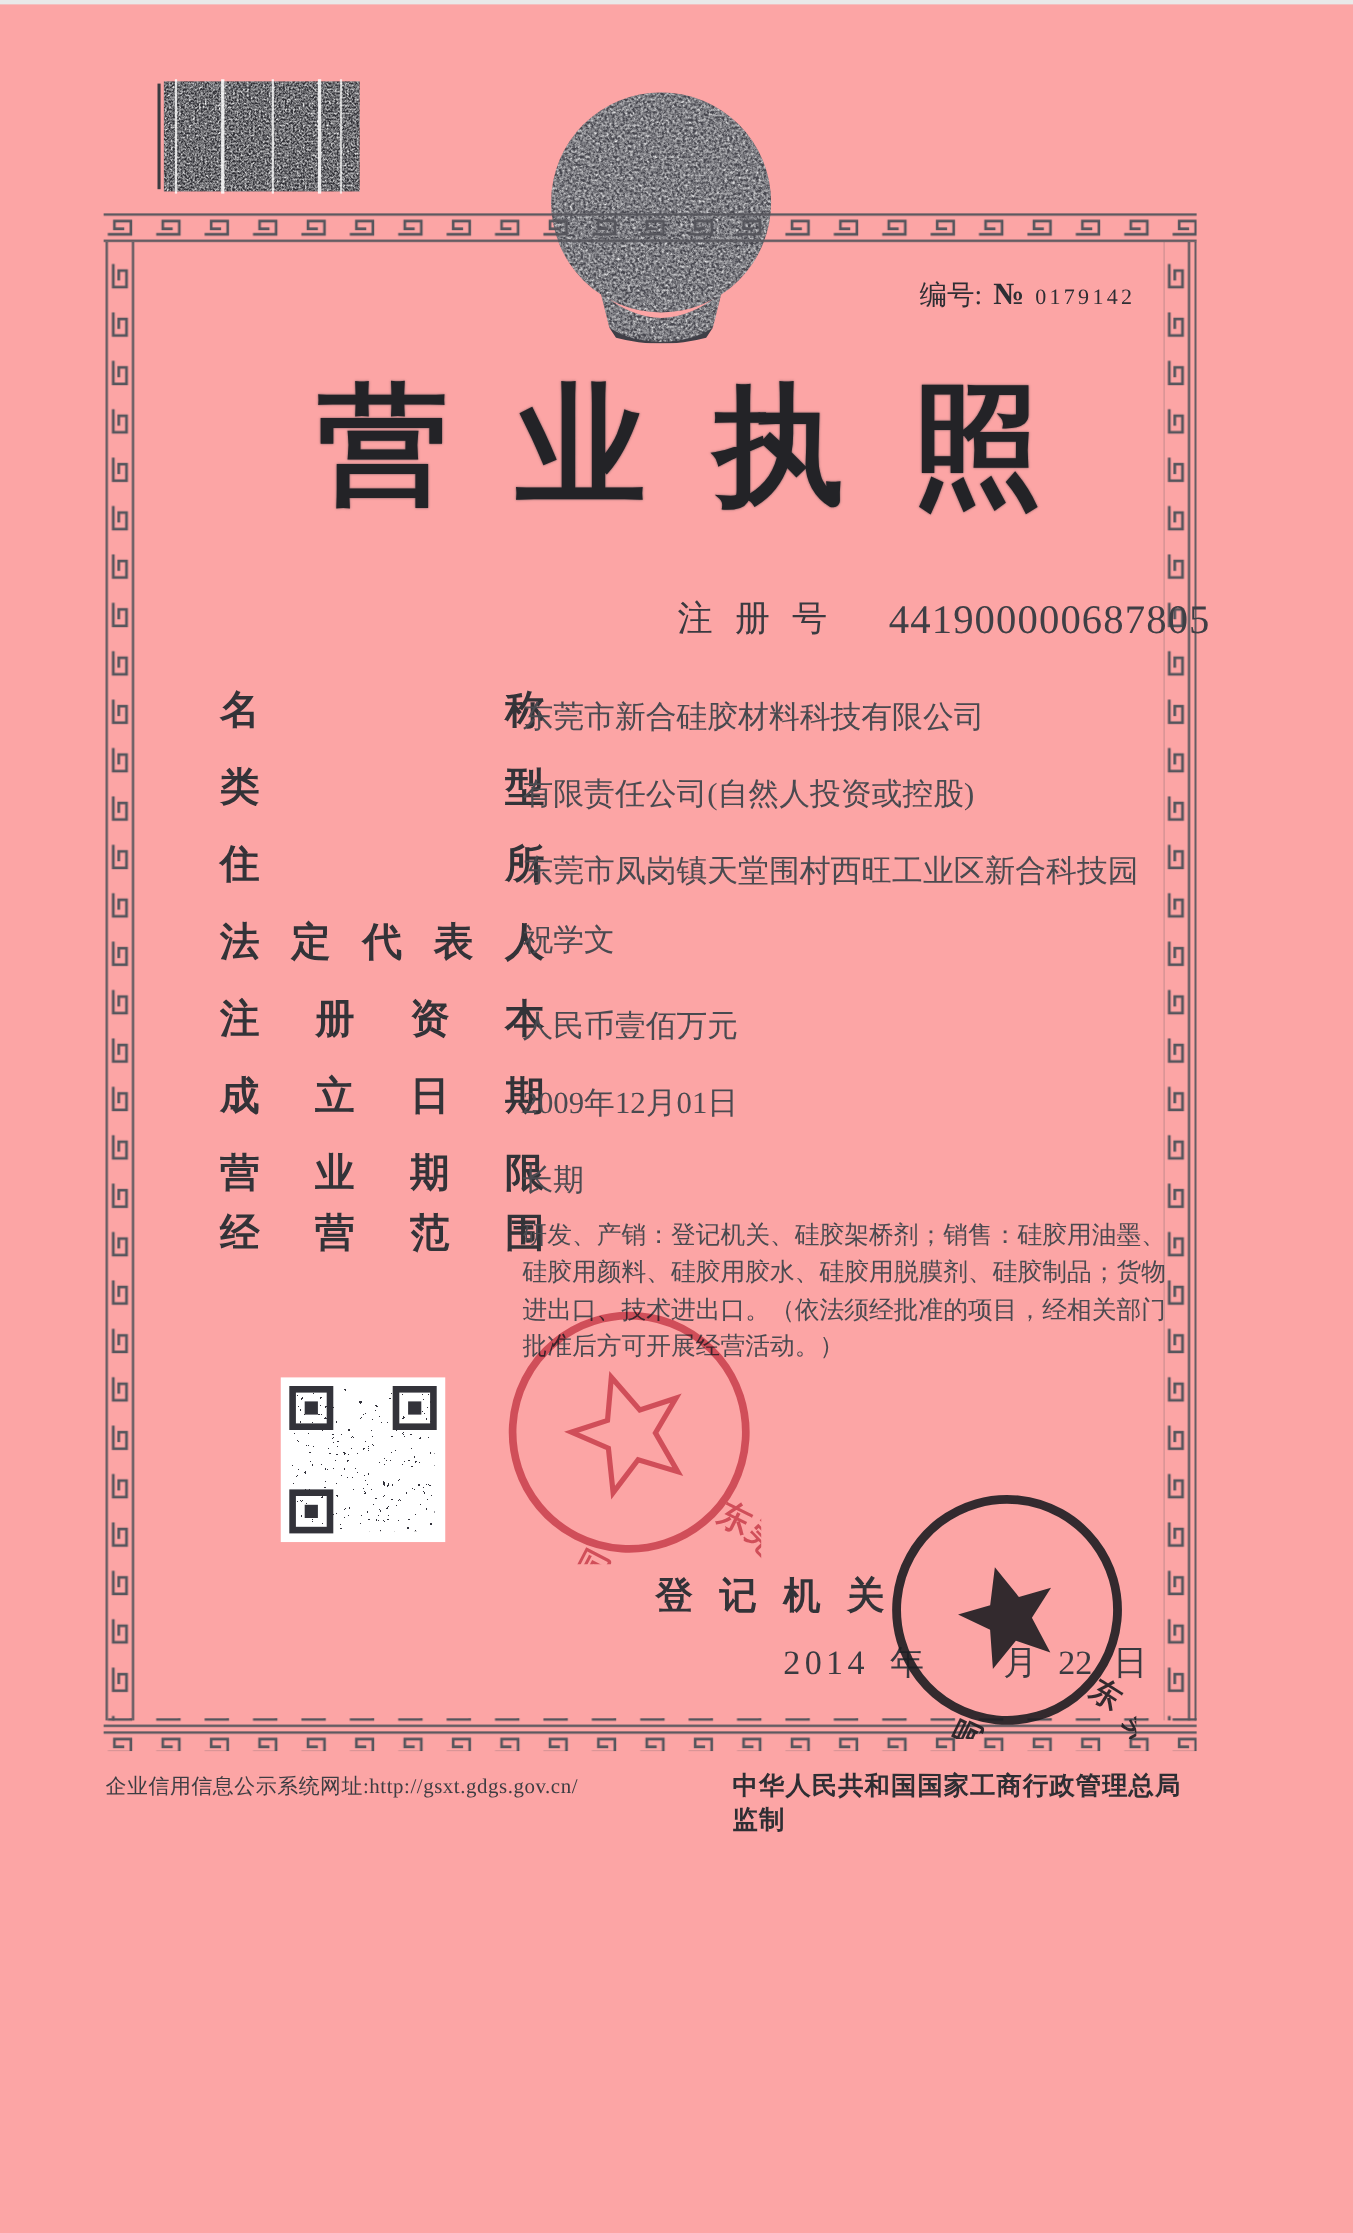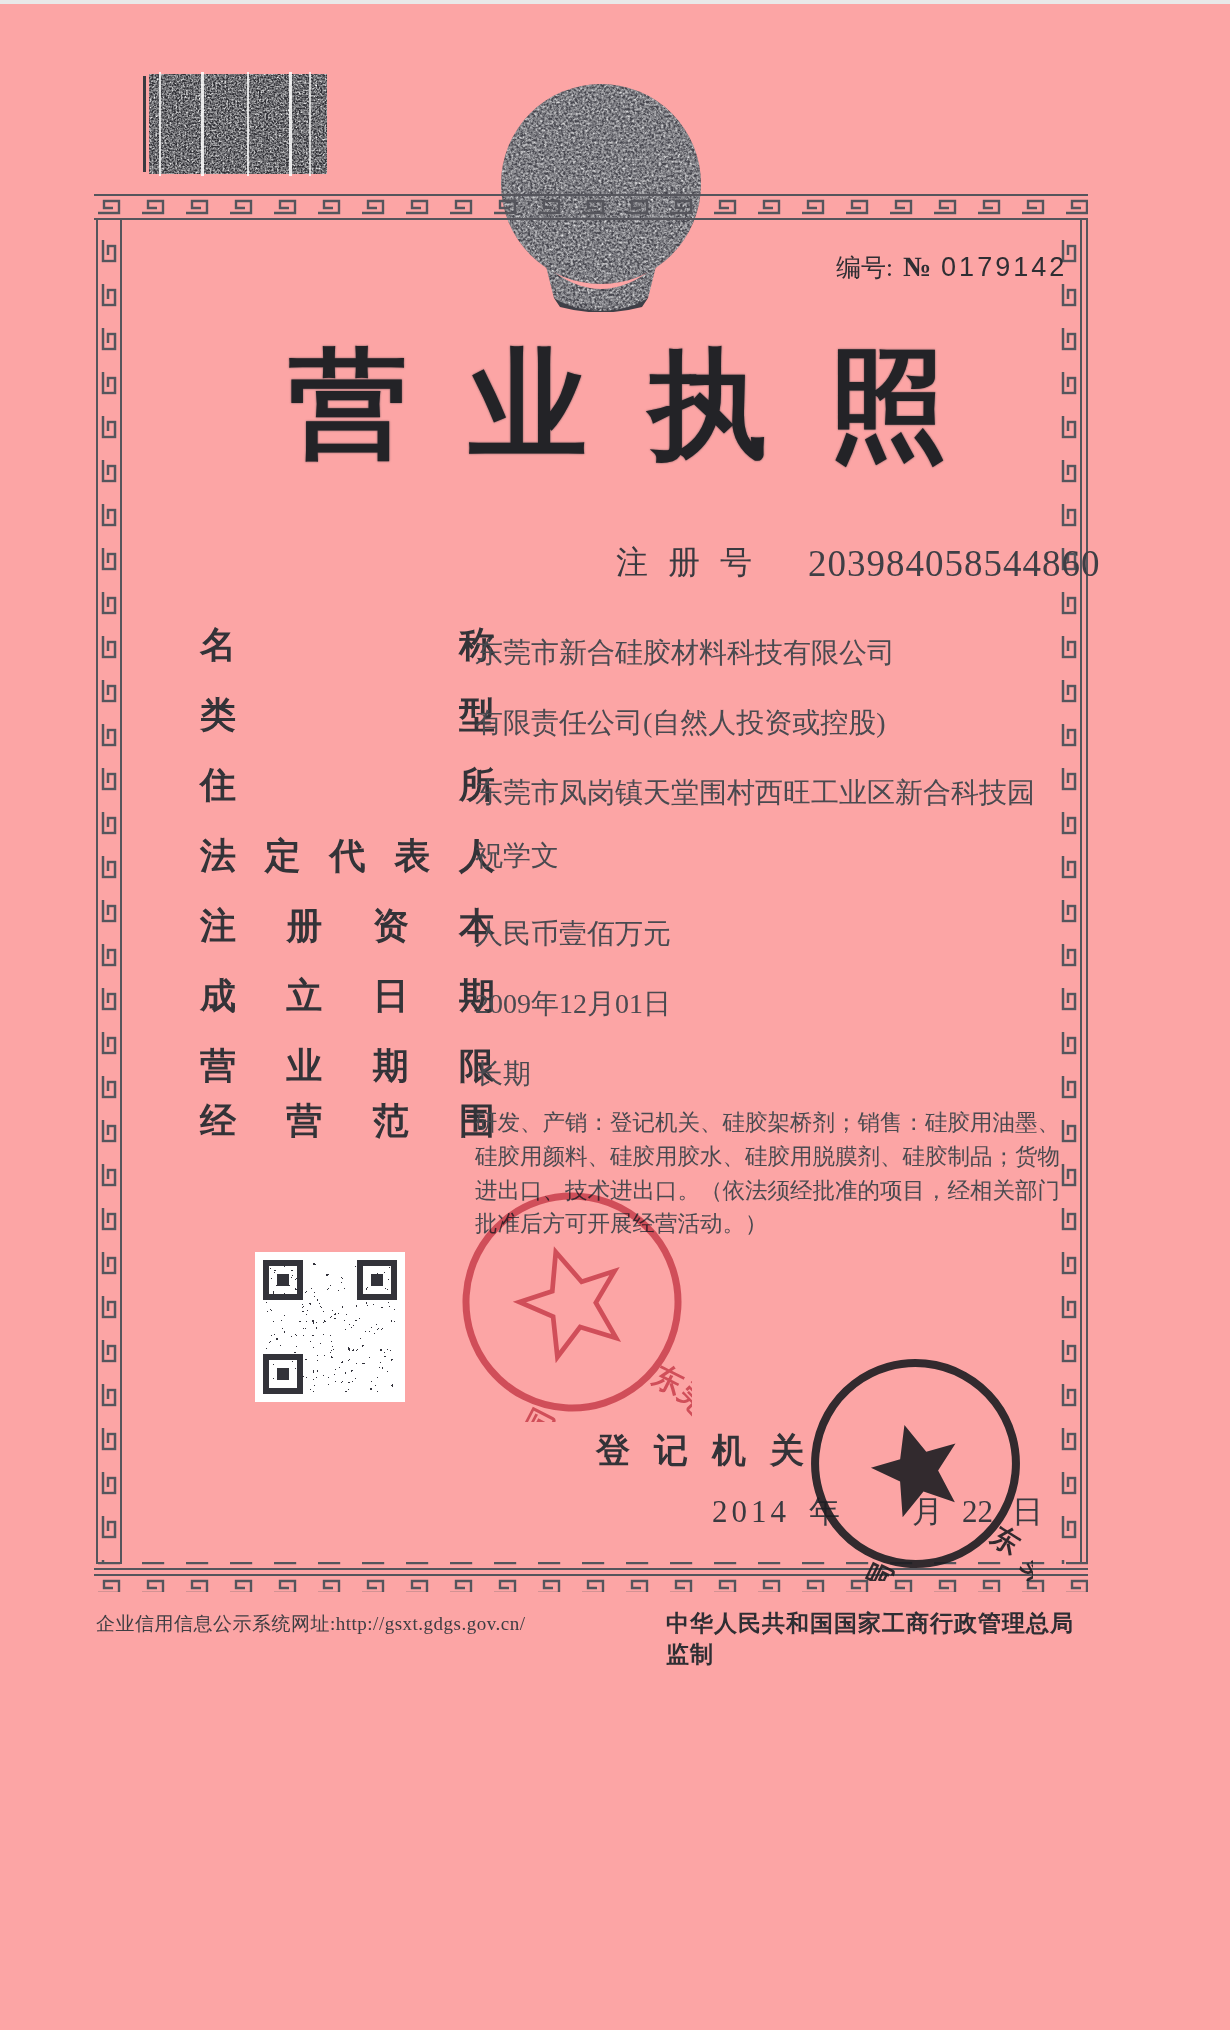--- a/index.html
+++ b/index.html
@@ -5,21 +5,21 @@
   html,body{margin:0;padding:0;background:#e9e9e9;}
   .page{
     position:relative;width:1230px;height:2030px;margin:4px auto;
     background:#fca5a5;overflow:hidden;
     font-family:"Liberation Serif", serif;color:#2b2b2e;
   }
   .abs{position:absolute;}
   
   .serial{display:flex;align-items:baseline;gap:10px;font-size:25px;color:#2e2e33;}
   .serial .no-sym{font-weight:bold;font-size:28px;}
-  .serial .no-digits{font-family:Liberation Sans, sans-serif;font-size:27px;letter-spacing:3px;}
+  .serial .no-digits{font-family:Liberation Serif, serif;font-size:20px;letter-spacing:3px;}
   
   .title{
     left:0;right:0;top:322px;text-align:center;
     font-size:118px;font-weight:bold;letter-spacing:62px;padding-left:68px;
     color:#232327;text-shadow:0 0 2px rgba(45,45,52,.75);
   }
   
   .regline{display:flex;align-items:flex-end;gap:36px;}
   .regline .reglabel{font-size:32px;letter-spacing:20px;color:#3a3a40;}
   .regline .regvalue{font-size:37px;color:#3f3f45;letter-spacing:1px;}
@@ -110,21 +110,21 @@
   <div class="abs serial" style="left:836px;top:247px">
     <span>编号:</span>
     <span class="no-sym">№</span>
     <span class="no-digits">0179142</span>
   </div>
 
   <div class="abs title">营业执照</div>
 
   <div class="abs regline" style="left:616px;top:537px">
     <span class="reglabel">注册号</span>
-    <span class="regvalue">203984058544860</span>
+    <span class="regvalue">441900000687805</span>
   </div>
 
   <div class="flabel" style="top:622px">名称</div>
   <div class="fvalue" style="top:630px">东莞市新合硅胶材料科技有限公司</div>
 
   <div class="flabel" style="top:692px">类型</div>
   <div class="fvalue" style="top:700px">有限责任公司(自然人投资或控股)</div>
 
   <div class="flabel" style="top:762px">住所</div>
   <div class="fvalue" style="top:770px">东莞市凤岗镇天堂围村西旺工业区新合科技园</div>

